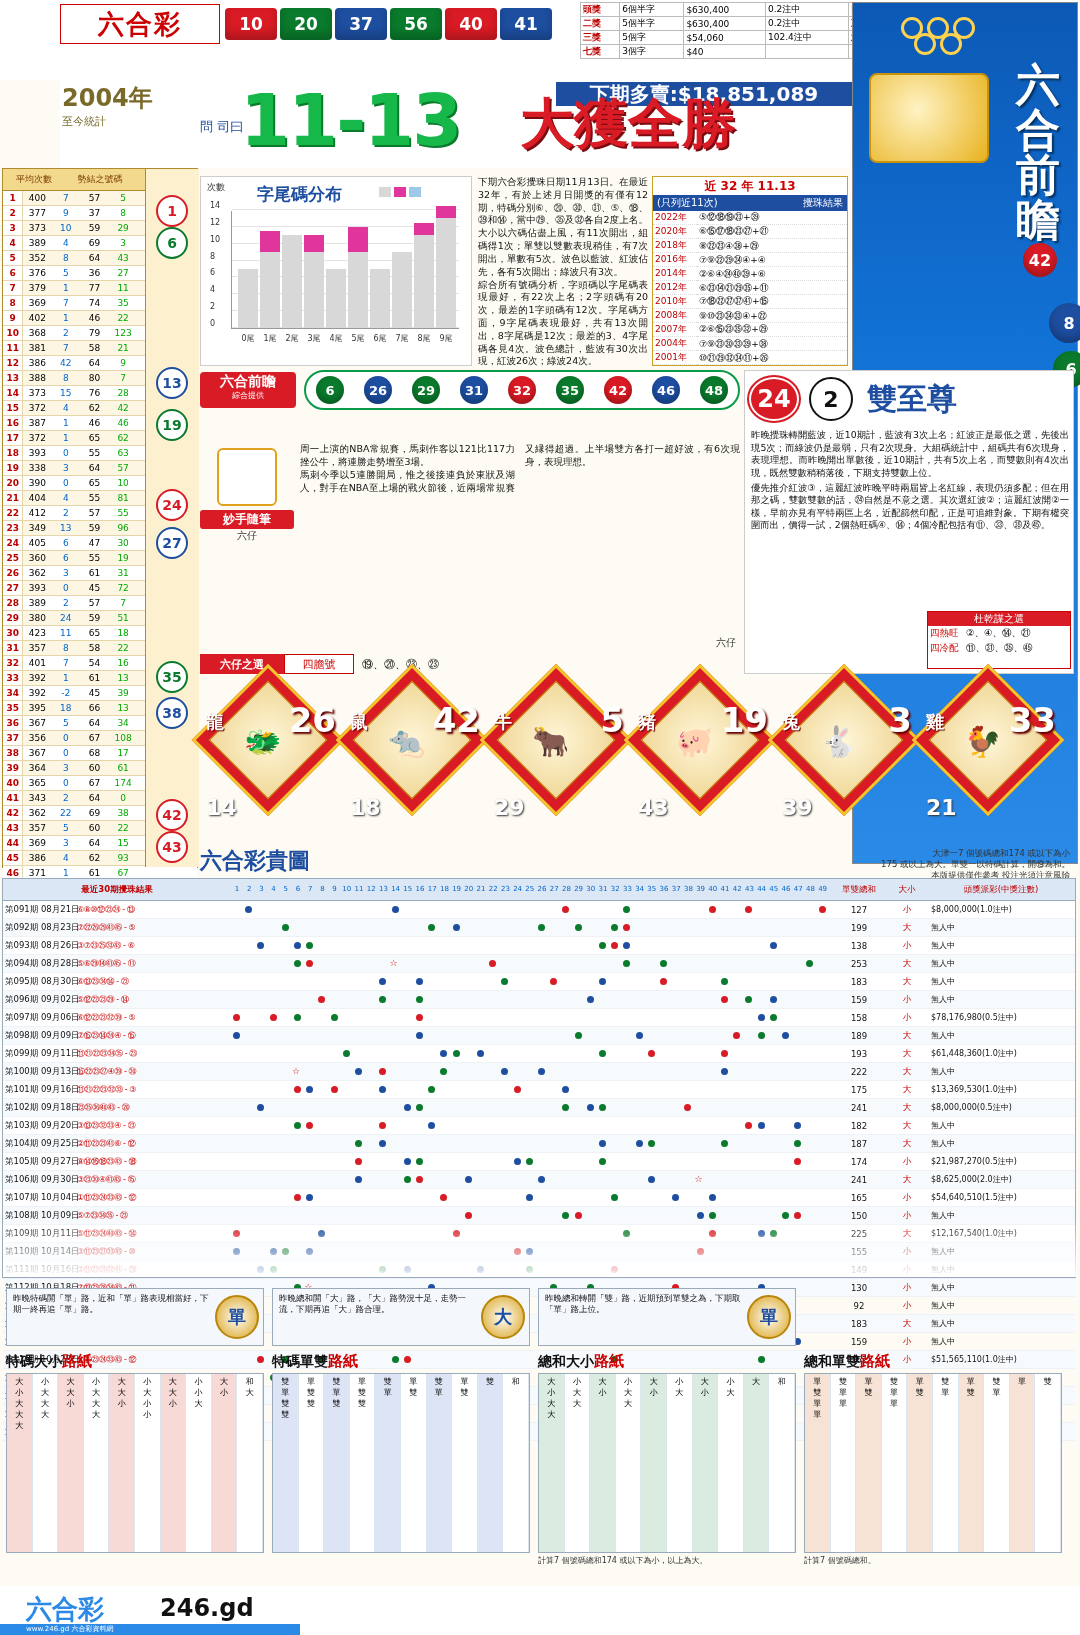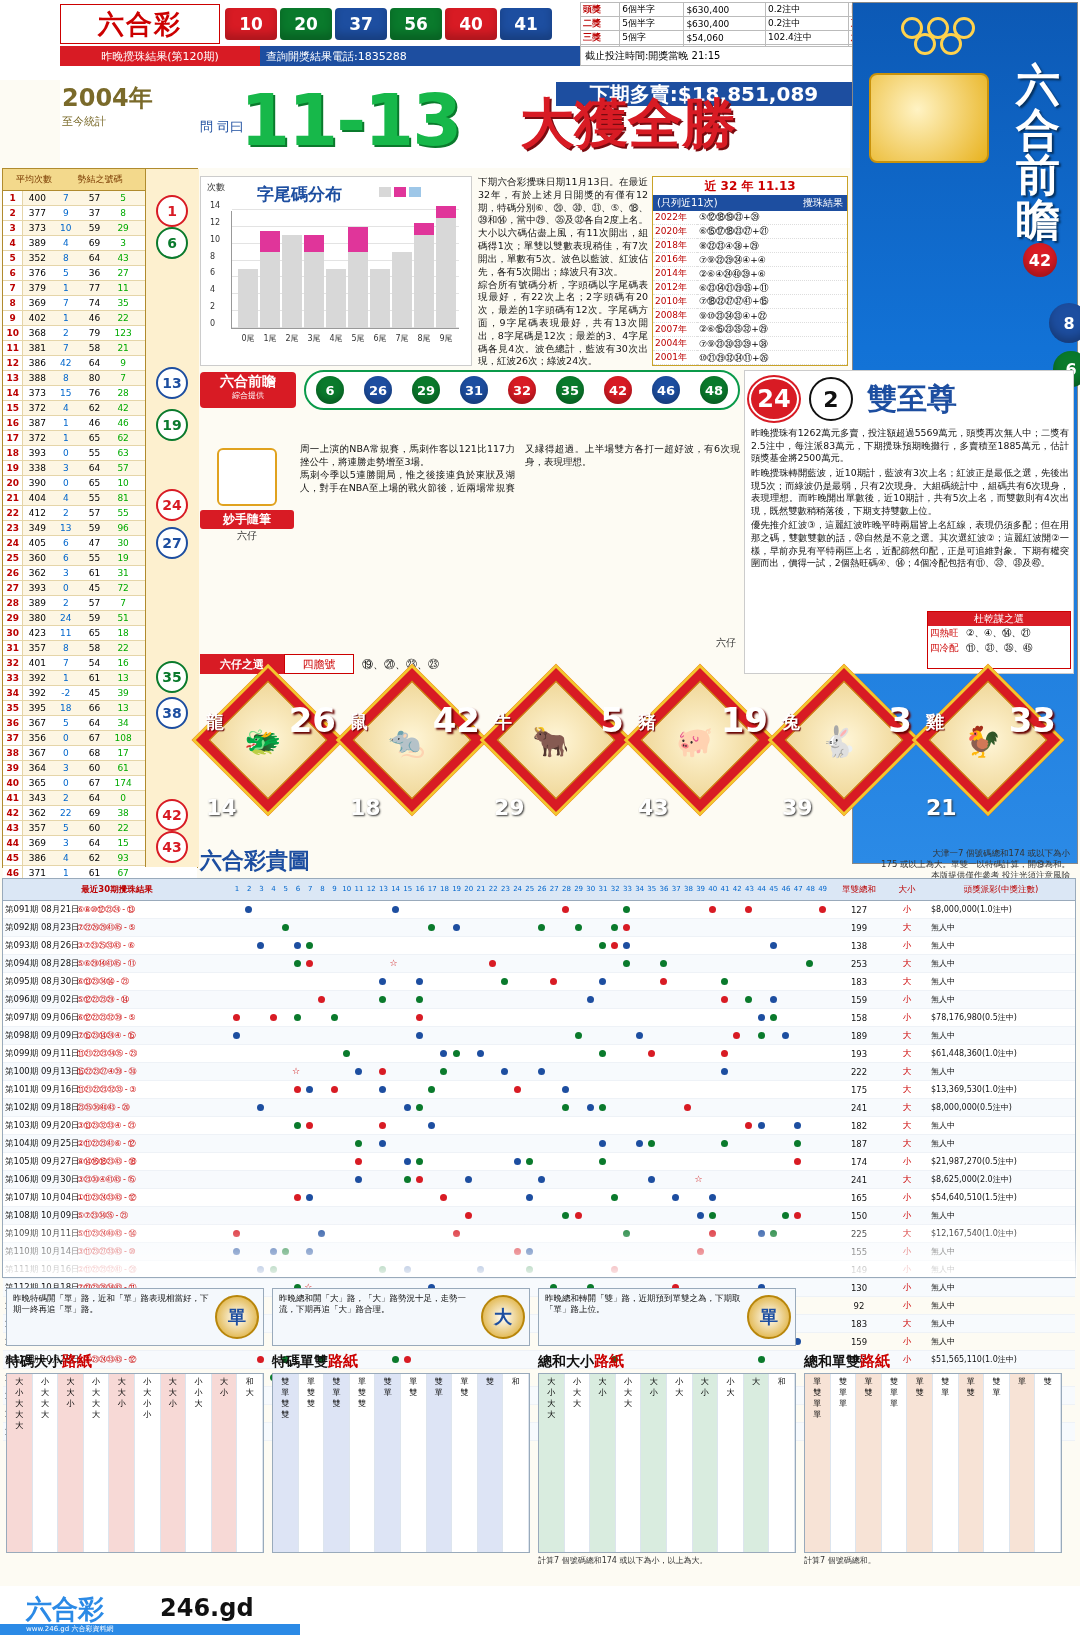--- a/index.html
+++ b/index.html
@@ -283,25 +283,20 @@
           <td class="lbl">七獎</td>
           <td>3個字</td>
           <td class="amt">$40</td>
           <td></td>
           <td class="lbl"></td>
           <td></td>
           <td class="amt"></td>
         </tr>
       </tbody>
     </table>
-  <div class="abs" id="subbar">
-    <div class="s1">昨晚攪珠結果(第120期)</div>
-    <div class="s2">查詢開獎結果電話:1835288</div>
-  </div>
-  <div class="abs" id="stopline">截止投注時間:開獎當晚 21:15</div>
   <div class="abs" id="serial">9600</div>
 </div>
 
 <div class="abs" id="titleband"></div>
 <div class="abs" id="year-box">
   <div class="y1">2004年</div>
   <div class="y2">至今統計</div>
   <div class="y2" style="margin-top:42px">國內彩票/香港/1年</div>
 </div>
 <div class="abs" style="left:200px; top:118px; font-size:13px; color:#1d4ea0;">問  司曰</div>
@@ -912,21 +907,20 @@
   </div>
 </div>
 
 <div class="abs" id="dsp">
   <div class="tb">
     <div class="c1">24</div>
     <div class="c2">2</div>
     <div class="tt">雙至尊</div>
   </div>
   <div class="body cjk">
-    <div>昨晚攪珠有1262萬元多賣，投注額超過5569萬元，頭獎再次無人中；二獎有2.5注中，每注派83萬元，下期攪珠預期晚攤行，多賣積至1885萬元，估計頭獎基金將2500萬元。</div>
     <div style="margin-top:2px">昨晚攪珠轉開藍波，近10期計，藍波有3次上名；紅波正是最低之選，先後出現5次；而綠波仍是最弱，只有2次現身。大組碼統計中，組碼共有6次現身，表現理想。而昨晚開出單數後，近10期計，共有5次上名，而雙數則有4次出現，既然雙數稍稍落後，下期支持雙數上位。</div>
     <div style="margin-top:2px">優先推介紅波③，這麗紅波昨晚平時兩屆皆上名紅線，表現仍須多配；但在用那之碼，雙數雙數的話，㉔自然是不意之選。其次選紅波②；這麗紅波開②一樣，早前亦見有平特兩區上名，近配篩然印配，正是可追維對象。下期有權突圍而出，價得一試，2個熱旺碼④、⑭；4個冷配包括有⑪、㉝、㉟及㊺。</div>
   </div>
   <div id="dqz">
     <div class="dh">杜乾謀之選</div>
     <div class="dr">
       <span class="dk">四熱旺</span>
       <span>②、④、⑭、㉑</span>
     </div>
     <div class="dr">

